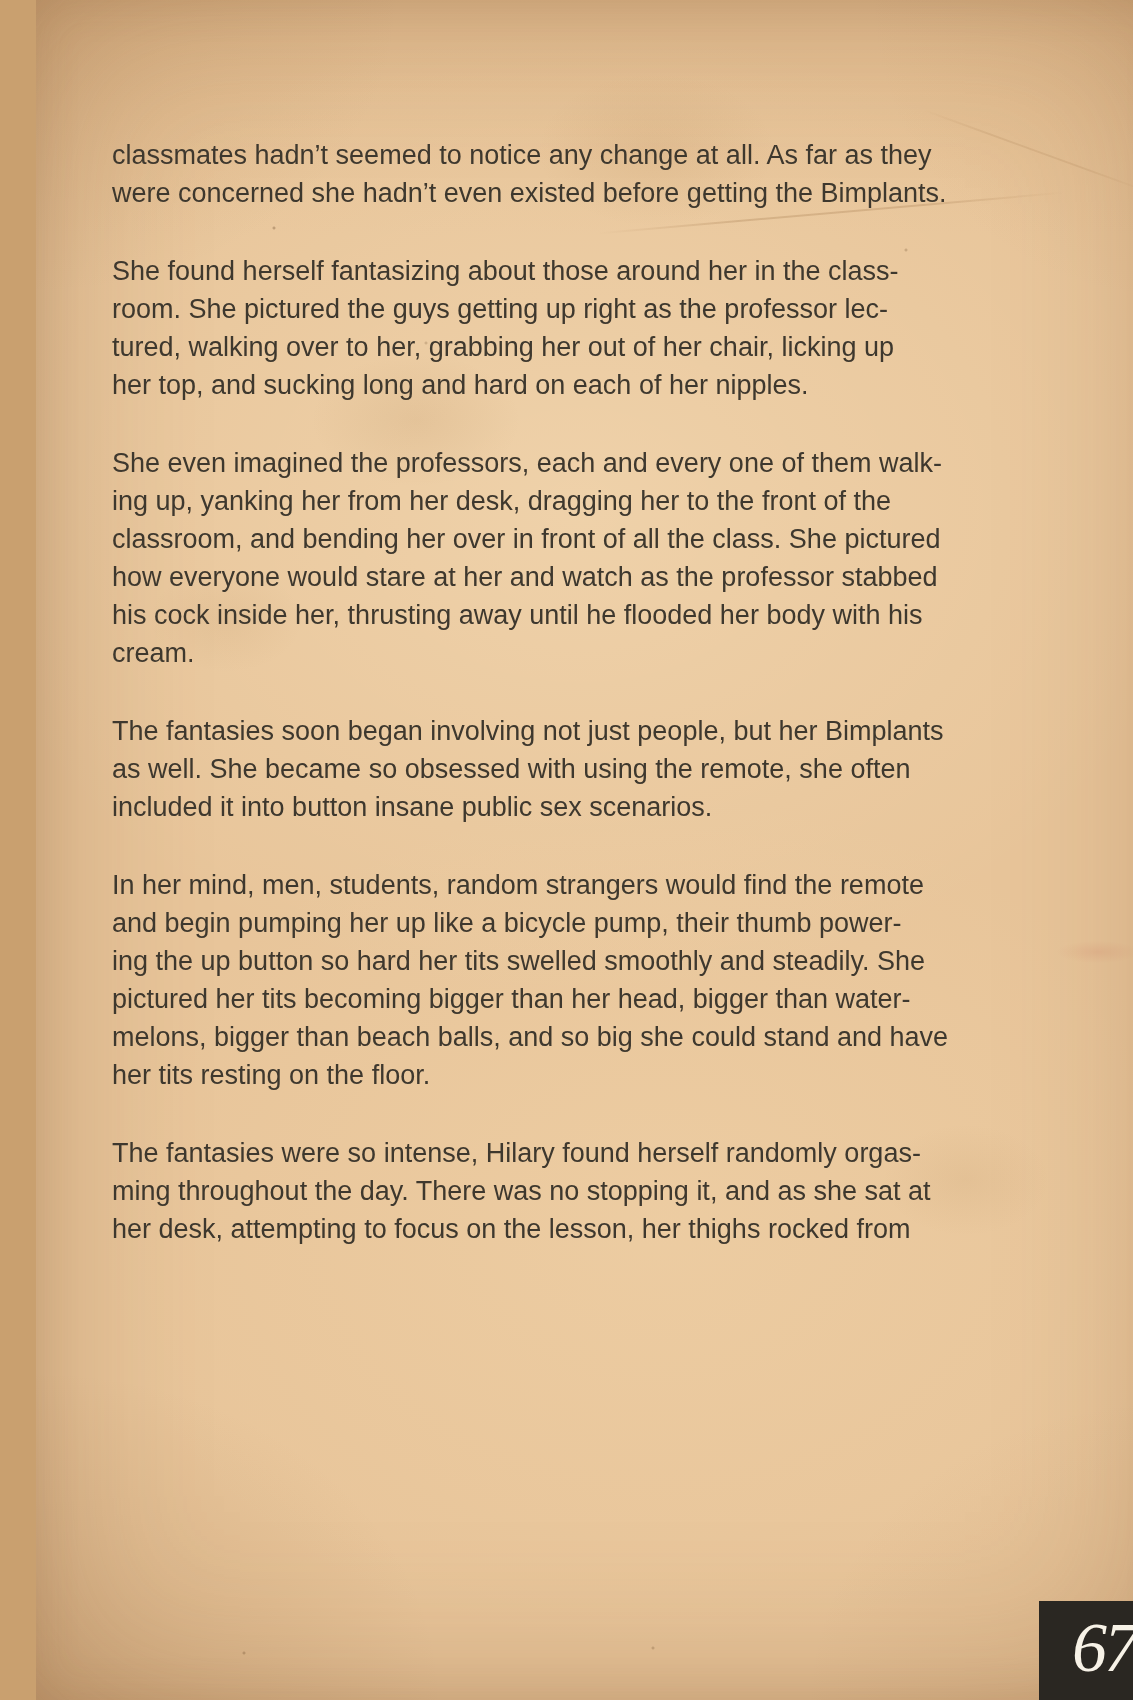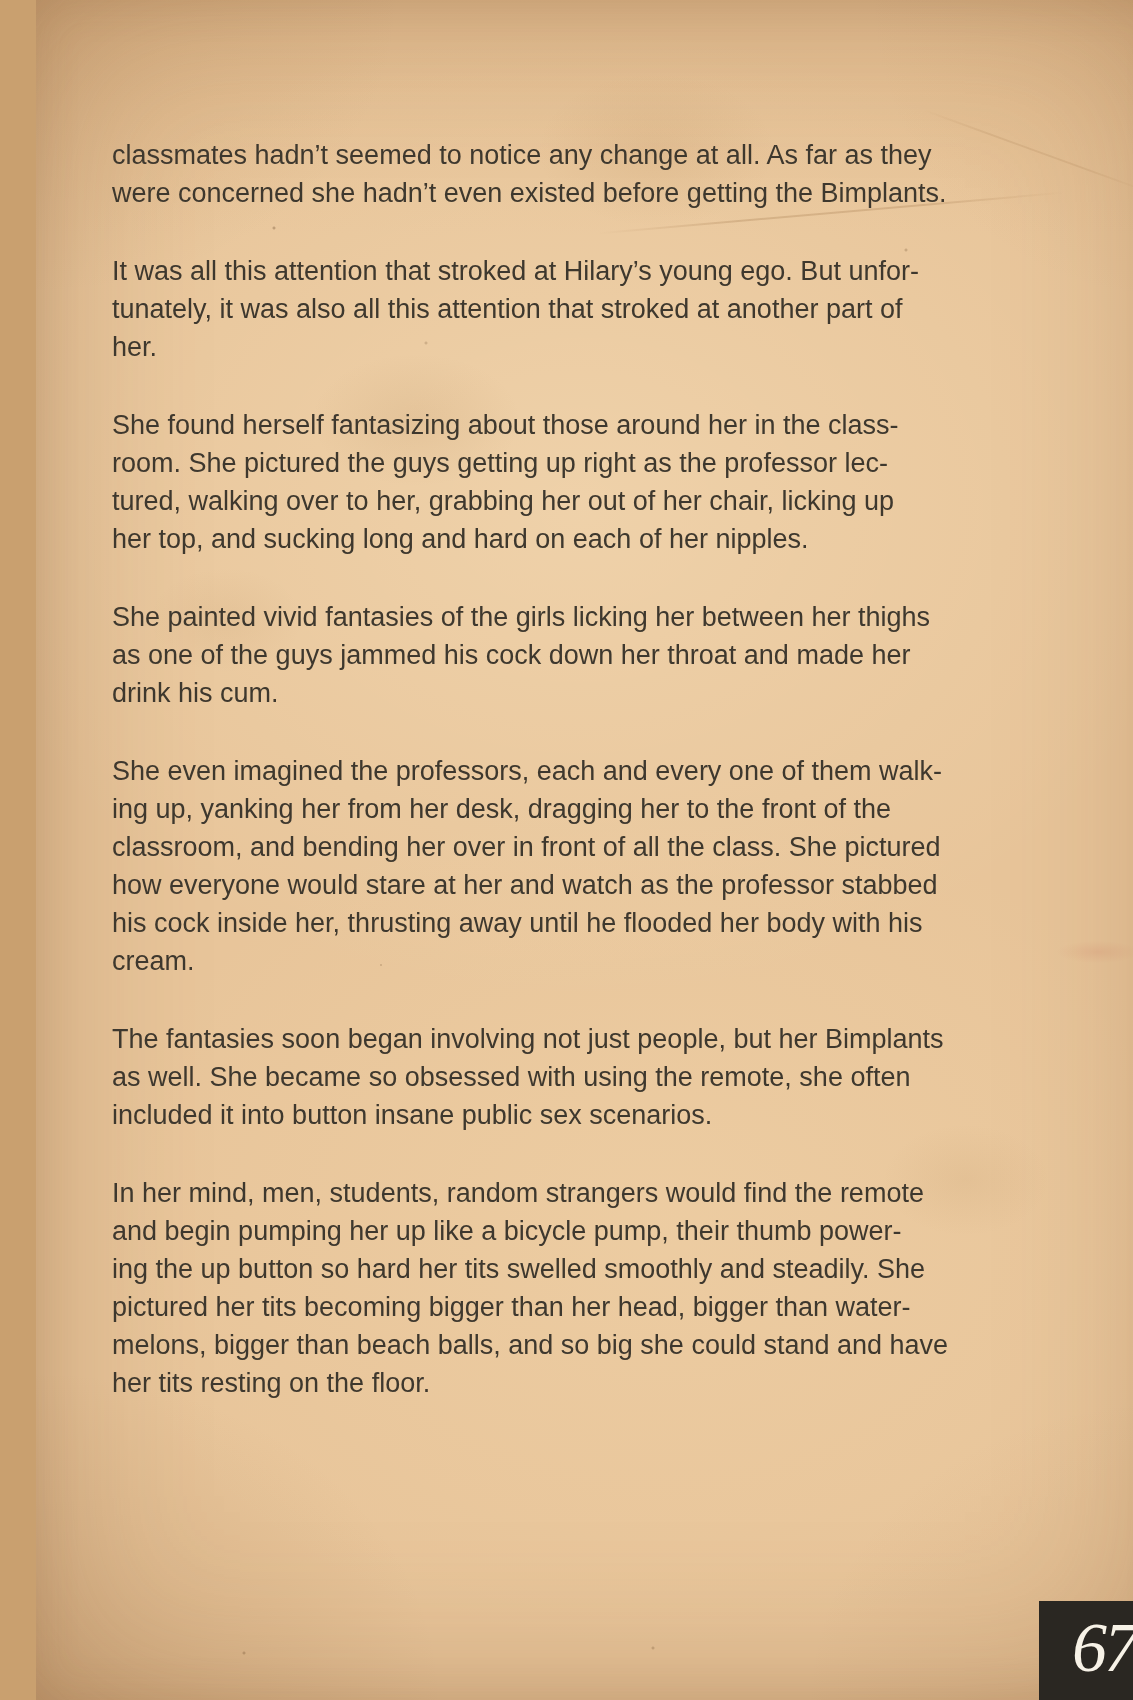--- a/index.html
+++ b/index.html
@@ -99,43 +99,40 @@
 </head>
 <body>
 
 <div class="page">
   <div class="crease crease-1"></div>
   <div class="crease crease-2"></div>
 
   <div class="text-column">
       <p class="para">classmates hadn’t seemed to notice any change at all. As far as they
 were concerned she hadn’t even existed before getting the Bimplants.</p>
-      <p class="para">It was all this attention that stroked at Hilary’s young ego. But unfor-
-tunately, it was also all this attention that stroked at another part of
-her.</p>
       <p class="para">She found herself fantasizing about those around her in the class-
 room. She pictured the guys getting up right as the professor lec-
 tured, walking over to her, grabbing her out of her chair, licking up
 her top, and sucking long and hard on each of her nipples.</p>
-      <p class="para">She painted vivid fantasies of the girls licking her between her thighs
-as one of the guys jammed his cock down her throat and made her
-drink his cum.</p>
       <p class="para">She even imagined the professors, each and every one of them walk-
 ing up, yanking her from her desk, dragging her to the front of the
 classroom, and bending her over in front of all the class. She pictured
 how everyone would stare at her and watch as the professor stabbed
 his cock inside her, thrusting away until he flooded her body with his
 cream.</p>
       <p class="para">The fantasies soon began involving not just people, but her Bimplants
 as well. She became so obsessed with using the remote, she often
 included it into button insane public sex scenarios.</p>
       <p class="para">In her mind, men, students, random strangers would find the remote
 and begin pumping her up like a bicycle pump, their thumb power-
 ing the up button so hard her tits swelled smoothly and steadily. She
 pictured her tits becoming bigger than her head, bigger than water-
 melons, bigger than beach balls, and so big she could stand and have
 her tits resting on the floor.</p>
+      <p class="para">The fantasies were so intense, Hilary found herself randomly orgas-
+ming throughout the day. There was no stopping it, and as she sat at
+her desk, attempting to focus on the lesson, her thighs rocked from</p>
     </div>
 
   <div class="page-number-box">
     <span class="page-number">67</span>
   </div>
 </div>
 
 </body></html>

